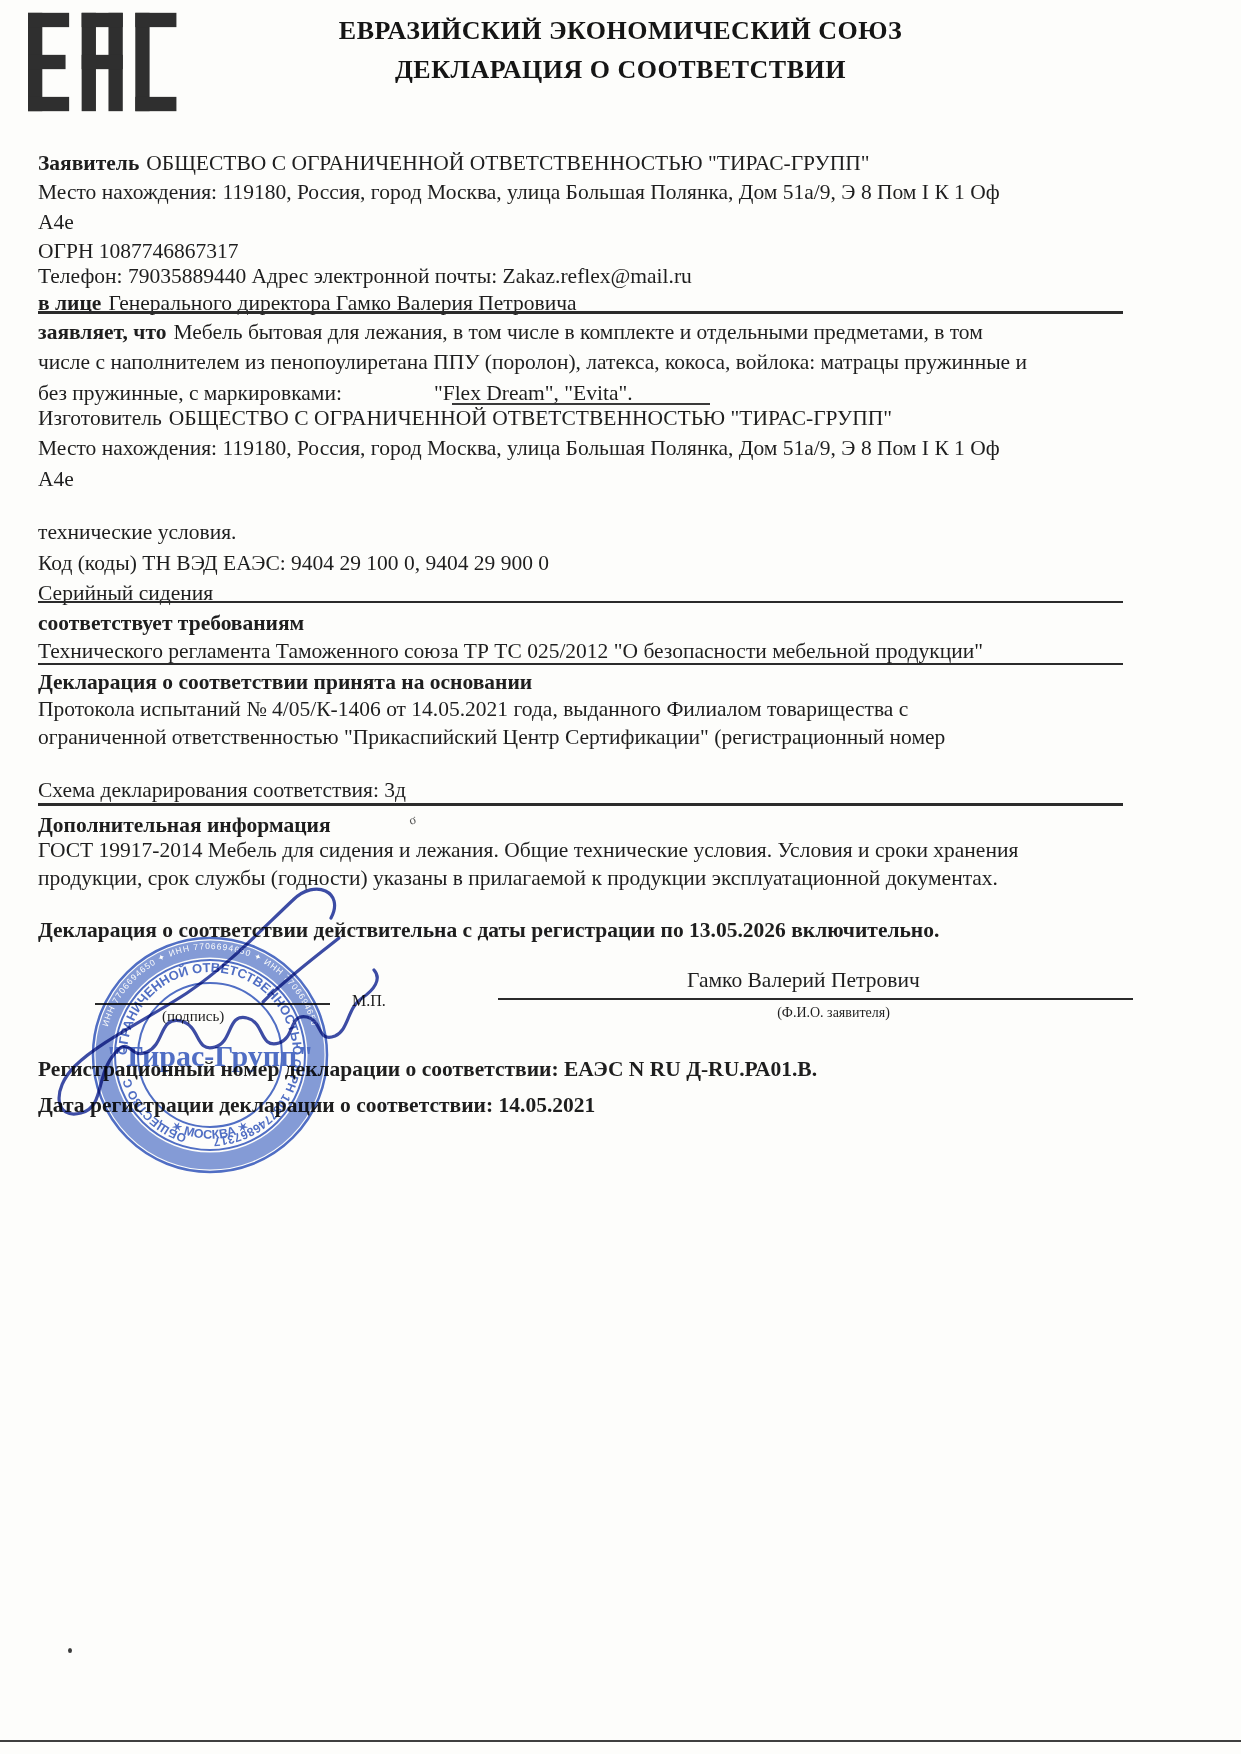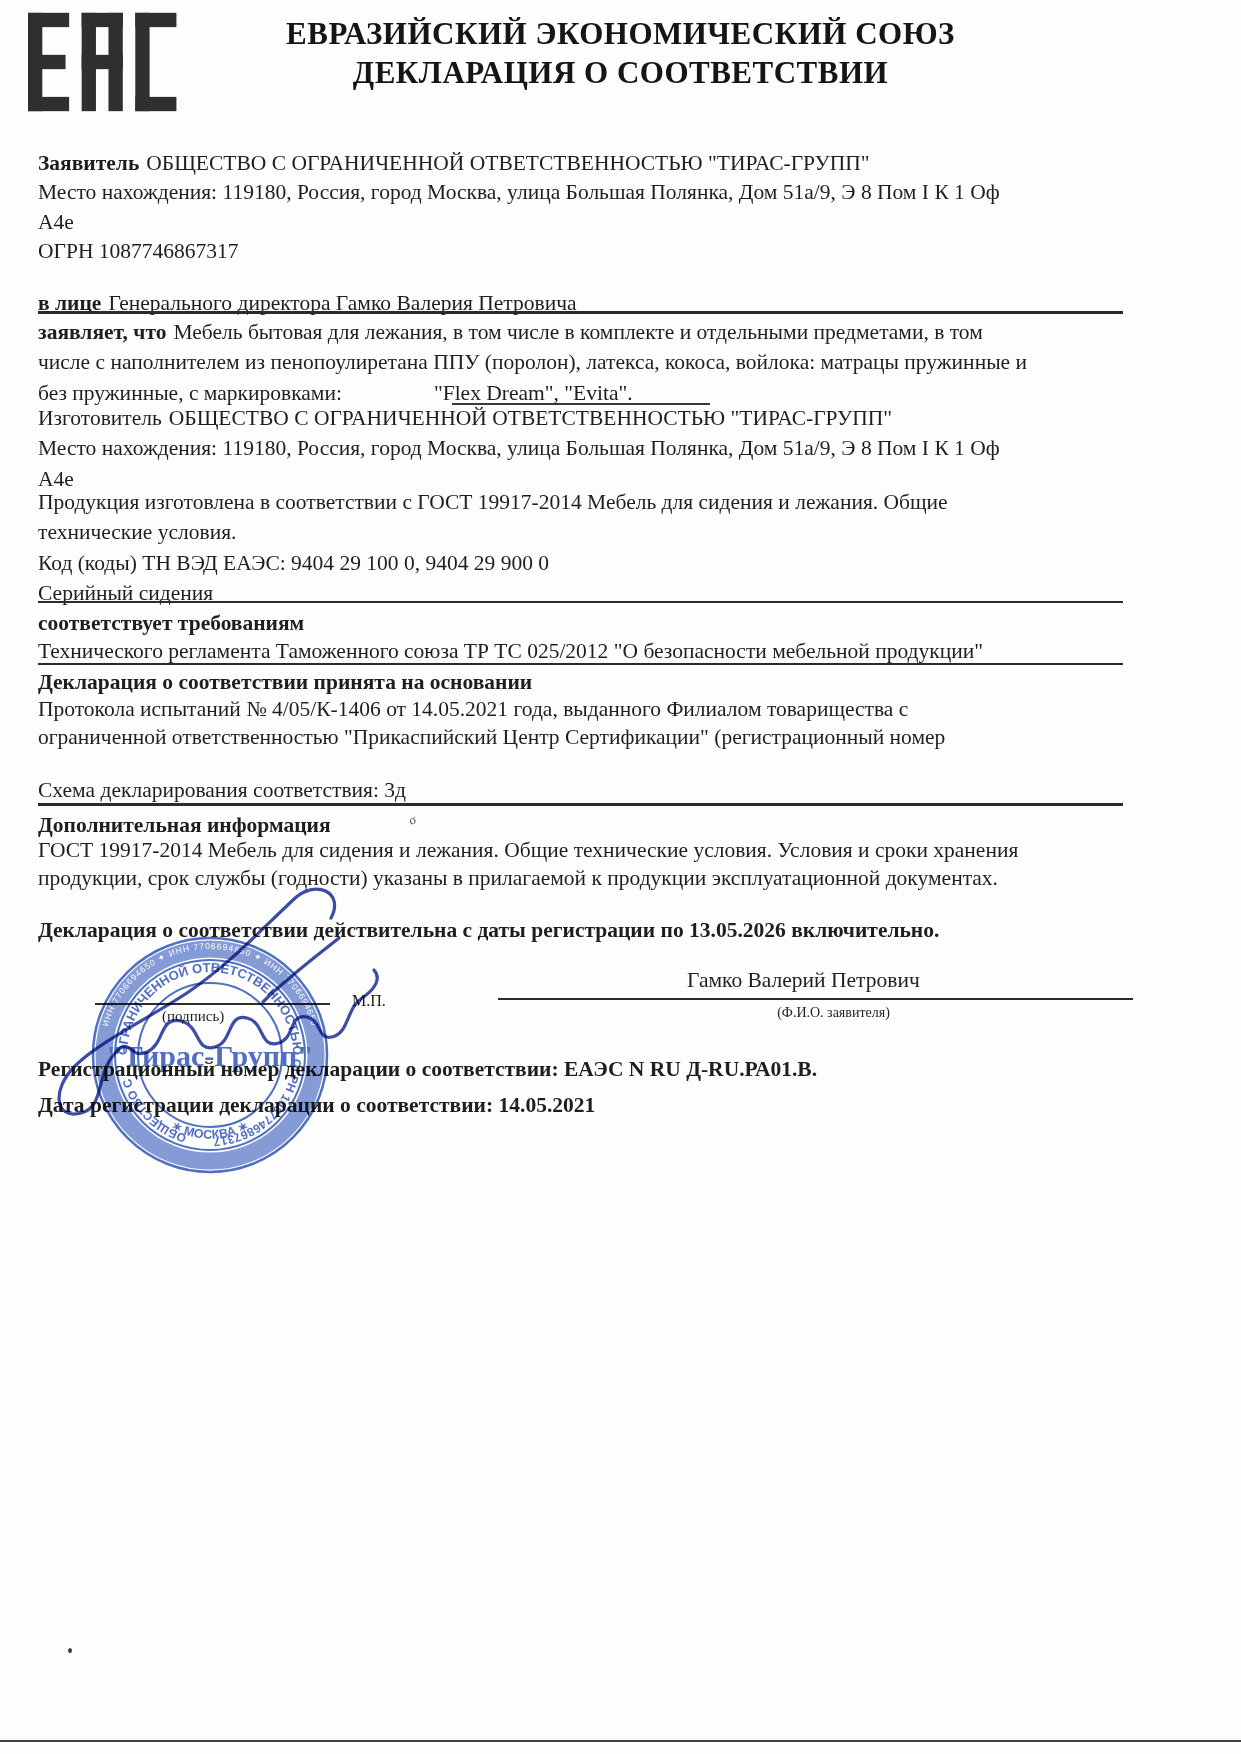--- a/index.html
+++ b/index.html
@@ -8,21 +8,21 @@
     width:1241px;height:1754px;
     background:#fdfdfb;
     font-family:"Liberation Serif","DejaVu Serif",serif;
     color:#1e1e1e;
     overflow:hidden;
   }
   .abs{position:absolute;white-space:nowrap;}
   .t21{font-size:21.5px;line-height:1.2;}
   .b{font-weight:bold;}
   .lbl{font-weight:bold;margin-right:7px;}
-  .title{left:0;right:0;text-align:center;font-weight:bold;font-size:31px;letter-spacing:.5px;color:#151515;}
+  .title{left:0;right:0;text-align:center;font-weight:bold;font-size:26px;letter-spacing:.5px;color:#151515;}
   .rule{position:absolute;background:#2b2b2b;}
   .small{font-size:14px;}
   .stray{display:inline-block;font-size:13px;color:#555;transform:rotate(-18deg);margin-left:78px;vertical-align:8px;}
   .stamp-svg{position:absolute;left:78px;top:925px;mix-blend-mode:multiply;opacity:.9;}
   .sig-svg{position:absolute;left:35px;top:880px;mix-blend-mode:multiply;}
   .dot{position:absolute;left:68px;top:1648px;width:4px;height:5px;background:#3b3b3b;border-radius:50%;}
 </style>
 </head>
 <body>
 
@@ -46,41 +46,41 @@
 
   <div class="abs title" style="top:16px">ЕВРАЗИЙСКИЙ ЭКОНОМИЧЕСКИЙ СОЮЗ</div>
   <div class="abs t21" style="left:38px;top:151px">
     <span class="lbl">Заявитель</span><span>ОБЩЕСТВО С ОГРАНИЧЕННОЙ ОТВЕТСТВЕННОСТЬЮ "ТИРАС-ГРУПП"</span>
   </div>
 
   <div class="abs title" style="top:55px">ДЕКЛАРАЦИЯ О СООТВЕТСТВИИ</div>
   <div class="abs t21" style="left:38px;top:180px">Место нахождения: 119180, Россия, город Москва, улица Большая Полянка, Дом 51а/9, Э 8 Пом I К 1 Оф</div>
   <div class="abs t21" style="left:38px;top:210px">А4е</div>
   <div class="abs t21" style="left:38px;top:239px">ОГРН 1087746867317</div>
+  <div class="abs t21" style="left:38px;top:264px">Телефон: 79035889440 Адрес электронной почты: Zakaz.reflex@mail.ru</div>
   <div class="abs t21" style="left:38px;top:291px">
     <span class="lbl">в лице</span><span>Генерального директора Гамко Валерия Петровича</span>
   </div>
 
   <div class="rule" style="left:38px;top:311px;width:1085px;height:3px"></div>
 
   <div class="abs t21" style="left:38px;top:320px">
     <span class="lbl">заявляет, что</span><span>Мебель бытовая для лежания, в том числе в комплекте и отдельными предметами, в том</span>
   </div>
   <div class="abs t21" style="left:38px;top:350px">числе с наполнителем из пенопоулиретана ППУ (поролон), латекса, кокоса, войлока: матрацы пружинные и</div>
   <div class="abs t21" style="left:38px;top:381px">
     <span>без пружинные, с маркировками:</span><span style="margin-left:92px">"Flex Dream", "Evita".</span>
   </div>
   <div class="rule" style="left:452px;top:403px;width:258px;height:2px;background:#3a3a3a"></div>
 
   <div class="abs t21" style="left:38px;top:406px">
     <span style="margin-right:7px">Изготовитель</span><span>ОБЩЕСТВО С ОГРАНИЧЕННОЙ ОТВЕТСТВЕННОСТЬЮ "ТИРАС-ГРУПП"</span>
   </div>
   <div class="abs t21" style="left:38px;top:436px">Место нахождения: 119180, Россия, город Москва, улица Большая Полянка, Дом 51а/9, Э 8 Пом I К 1 Оф</div>
   <div class="abs t21" style="left:38px;top:467px">А4е</div>
-  <div class="abs t21" style="left:38px;top:490px">Продукция изготовлена в соответствии с ГОСТ 19917-2014 Мебель для сидения и лежания. Общие</div>
   <div class="abs t21" style="left:38px;top:520px">технические условия.</div>
   <div class="abs t21" style="left:38px;top:551px">Код (коды) ТН ВЭД ЕАЭС: 9404 29 100 0, 9404 29 900 0</div>
   <div class="abs t21" style="left:38px;top:581px">Серийный сидения</div>
 
   <div class="rule" style="left:38px;top:601px;width:1085px;height:2px"></div>
 
   <div class="abs t21 b" style="left:38px;top:611px">соответствует требованиям</div>
   <div class="abs t21" style="left:38px;top:639px">Технического регламента Таможенного союза ТР ТС 025/2012 "О безопасности мебельной продукции"</div>
 
   <div class="rule" style="left:38px;top:663px;width:1085px;height:2px"></div>

